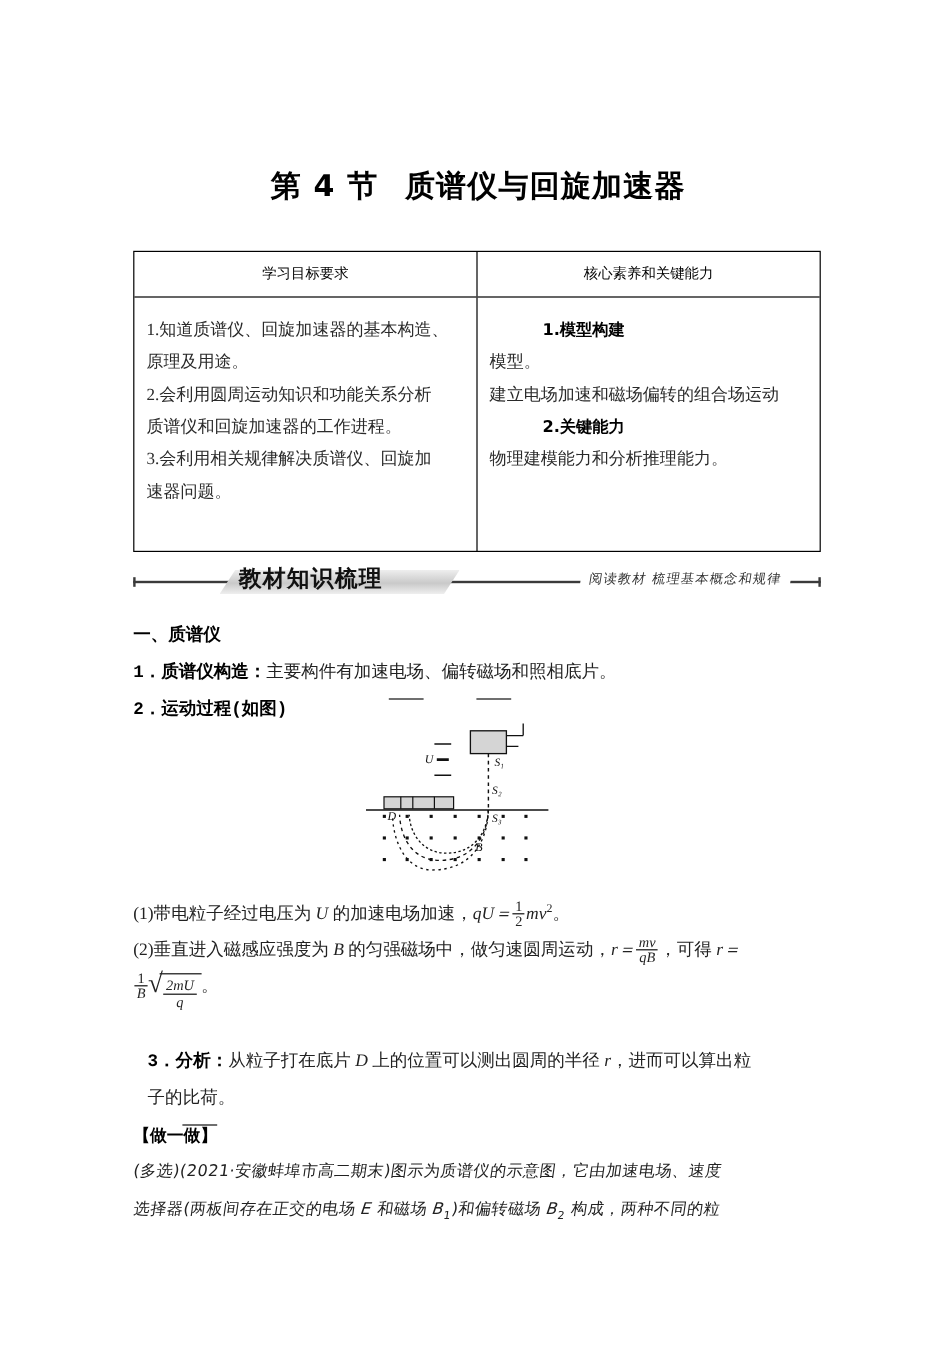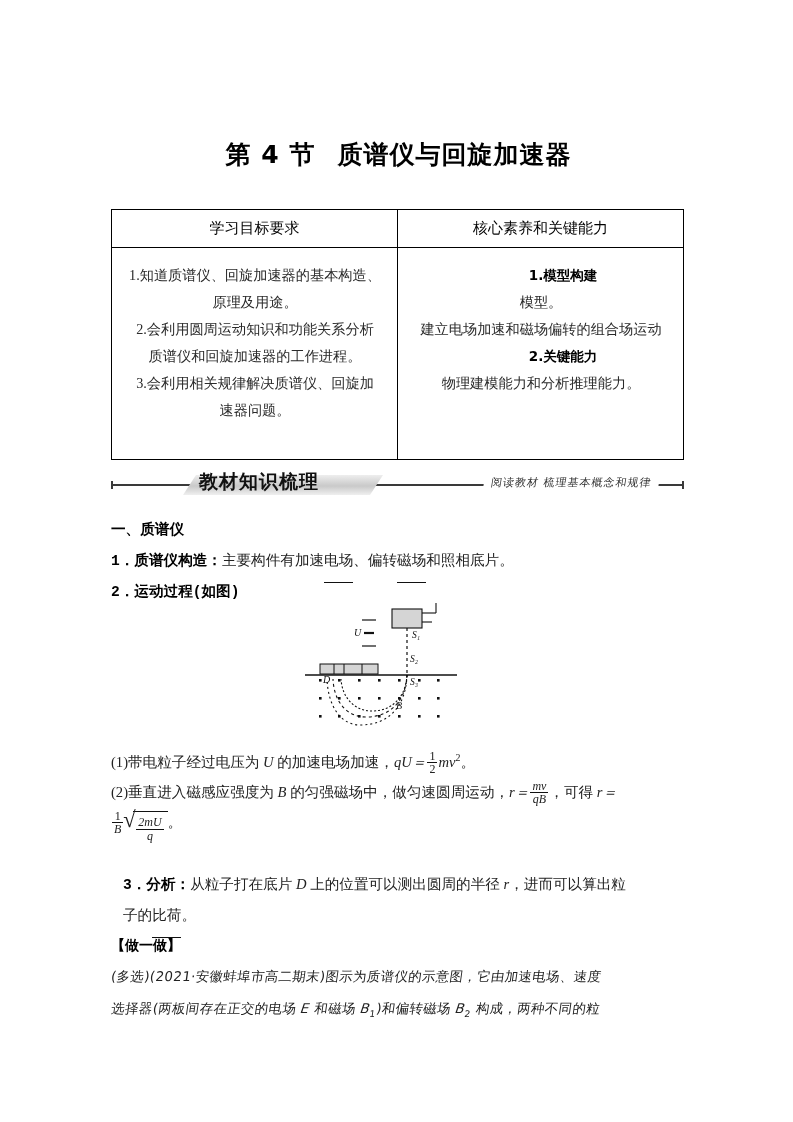--- a/index.html
+++ b/index.html
@@ -54,26 +54,25 @@
   }
   .obj-body {
     display: flex;
     height: 212px;
   }
   .obj-col-l { width: 287px; box-sizing: border-box; border-right: 1.2px solid #000; }
   .obj-col-r { width: 286px; box-sizing: border-box; }
   .obj-head .obj-col-l, .obj-head .obj-col-r {
     display: flex; align-items: center; justify-content: center;
     font-family: "DejaVu Sans", "Liberation Sans", sans-serif;
-    font-size: 15px;
+    font-size: 12px;
     color: #000;
   }
   .obj-body .obj-col-l, .obj-body .obj-col-r {
     padding: 14px 9px 0 10px;
-    text-align: center;
   }
   .obj-line {
     font-size: 14.2px;
     line-height: 27px;
     color: #2a2a2a;
     white-space: nowrap;
   }
   .obj-line.bold {
     font-family: "DejaVu Sans", "Liberation Sans", sans-serif;
     font-weight: bold;
@@ -187,21 +186,21 @@
   .diagram {
     position: absolute;
     left: 300px;
     top: 585px;
     width: 200px;
     height: 130px;
   }
 
   
   .ex-head {
-    font-family: Liberation Mono, monospace;
+    font-family: Liberation Sans, sans-serif;
     font-weight: bold;
     font-size: 14px;
     color: #000;
     line-height: 30px;
   }
   .ex-line {
     font-family: "DejaVu Sans", "Liberation Sans", sans-serif;
     font-size: 13.4px;
     line-height: 32px;
     color: #222;

